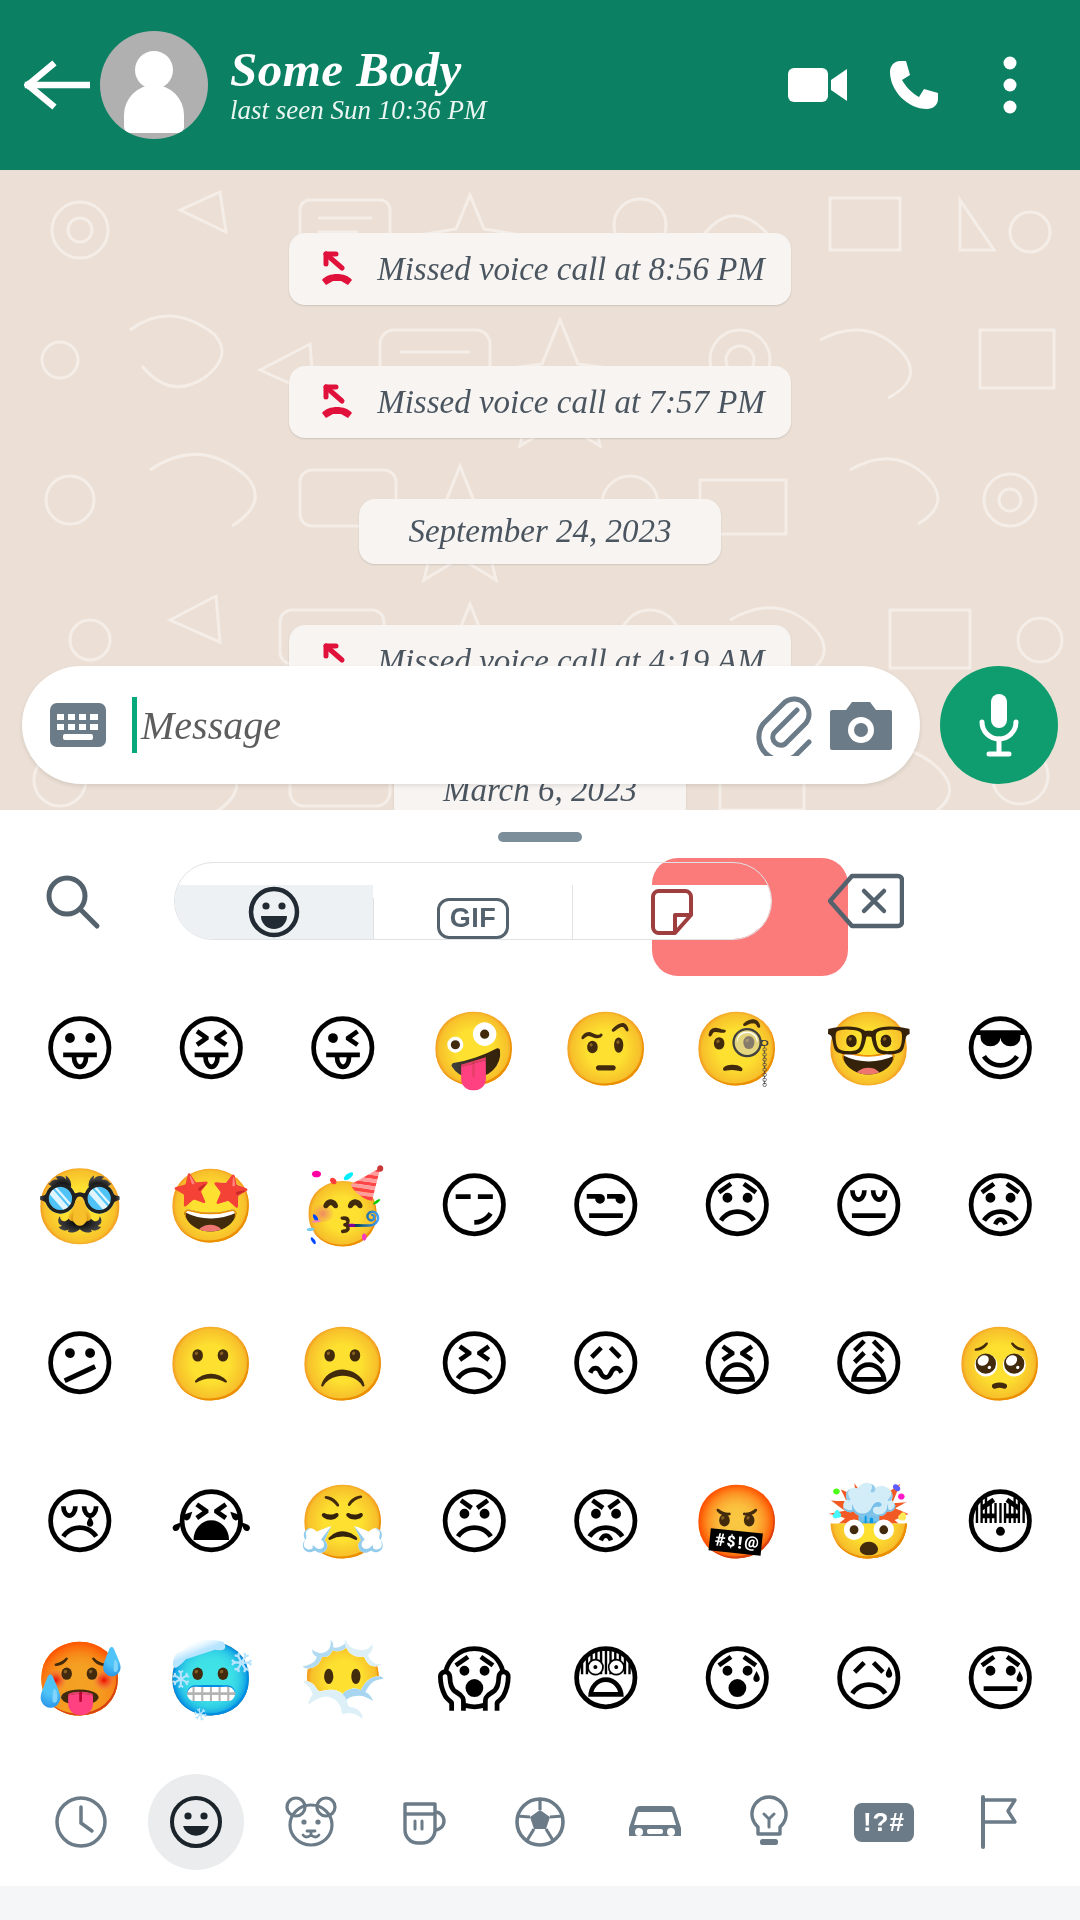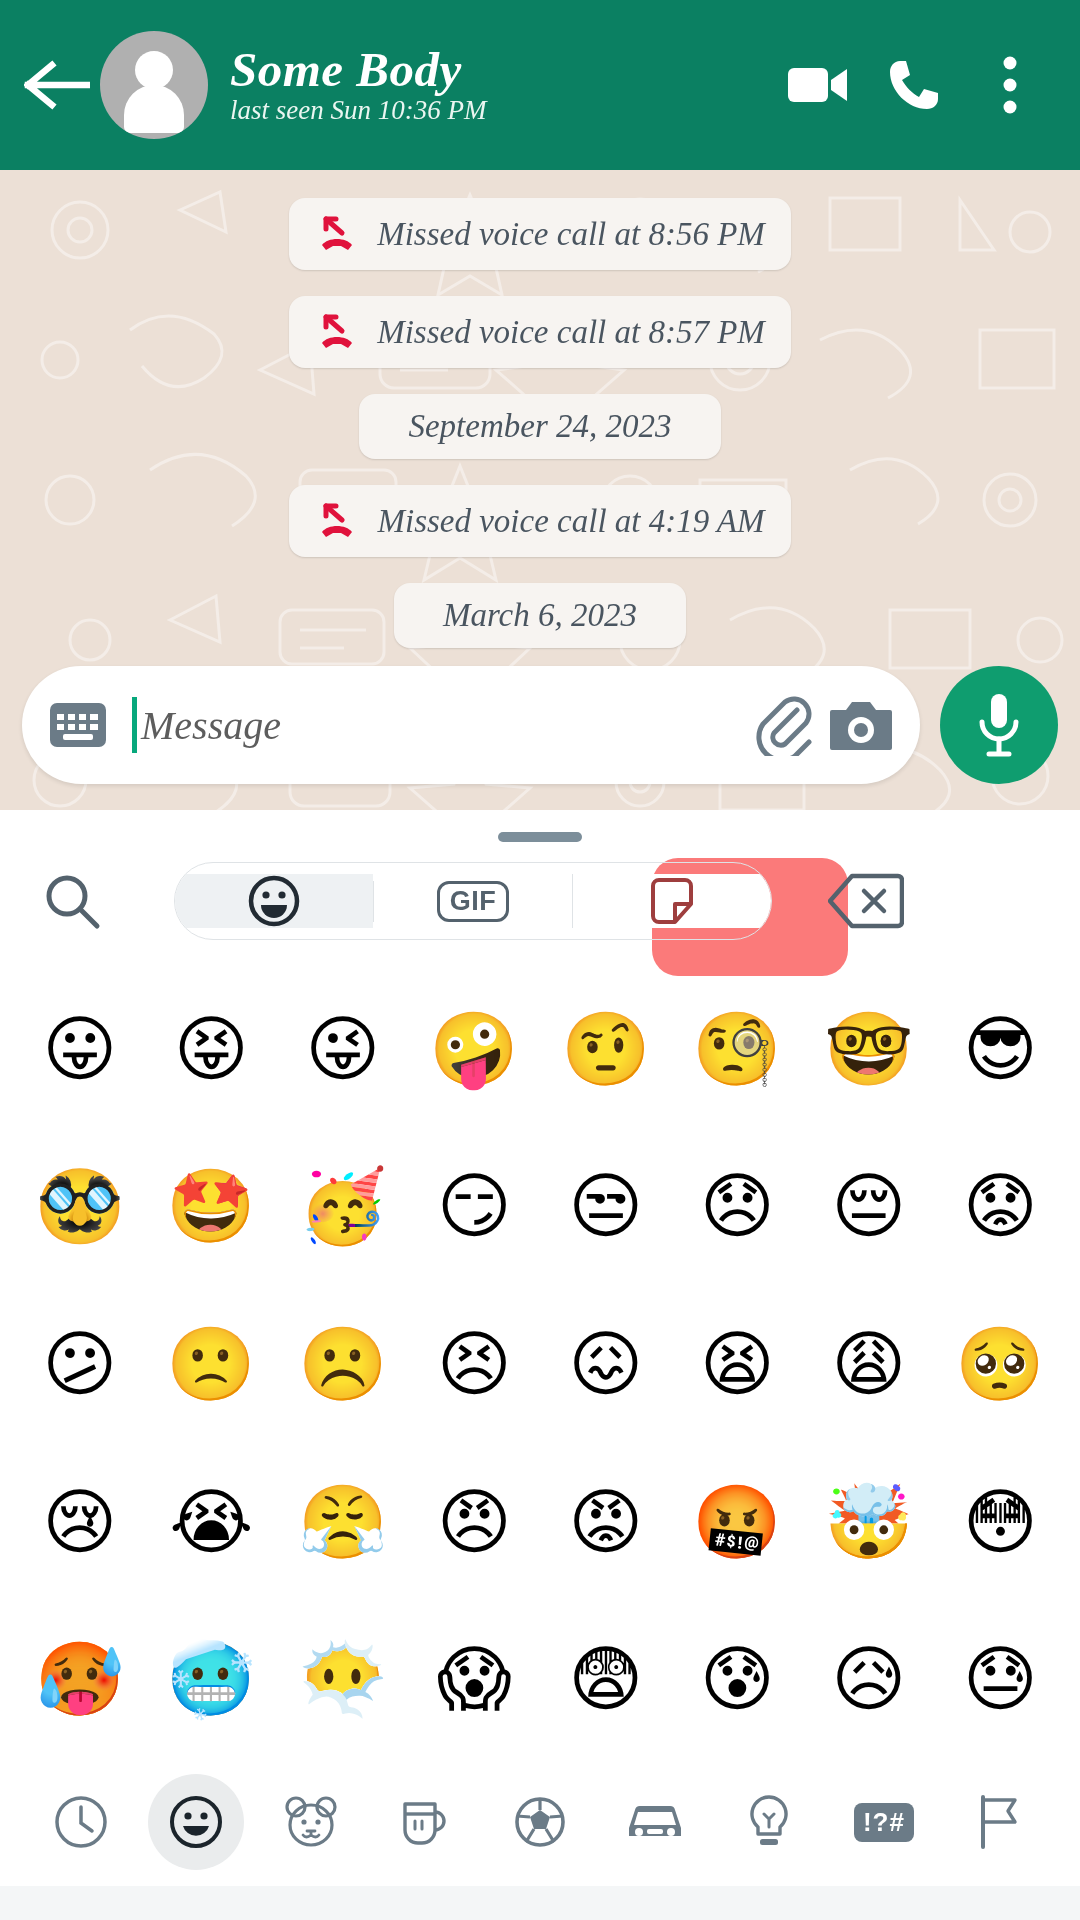--- a/index.html
+++ b/index.html
@@ -48,20 +48,21 @@
   }
   .doodle { position:absolute; inset:0; opacity:0.5; }
   .chat-inner { position:relative; z-index:2; display:flex; flex-direction:column; align-items:center; gap:26px; padding-top:16px;}
   .bubble {
     background:#f7f4f1;
     border-radius:16px;
     padding:14px 26px;
     display:flex; align-items:center; gap:18px;
     box-shadow:0 1px 2px rgba(0,0,0,0.13);
     max-width:86%;
+    margin-top:35px;
   }
   .bubble-text {
     font-size:33px; font-style:italic; color:#4a5560; white-space:nowrap; font-family:"Liberation Serif", serif;
   }
   .bubble.date { padding:14px 49px; }
   .missed-icon { width:44px; height:44px; flex:0 0 auto; }
 
   
   .inputbar-wrap {
     position:relative; z-index:3;
@@ -90,21 +91,21 @@
   .emoji-panel {
     flex:0 0 auto; background:#ffffff; display:flex; flex-direction:column;
     height:1110px;
   }
   .drag-handle { width:84px; height:10px; border-radius:6px; background:#7c8e9a; margin:22px auto 0 auto; }
   .tabrow {
     height:118px; display:flex; align-items:center; padding:0 42px; position:relative;
   }
   .search-wrap { width:132px; display:flex; align-items:center; justify-content:flex-start; }
   .segmented {
-    flex:1 1 auto; height:78px; display:flex; align-items:center;
+    flex:1 1 auto; height:78px; display:flex; align-items:flex-end;
     border:1px solid #dfe3e6; border-radius:40px; overflow:hidden; max-width:598px;
   }
   .seg {
     flex:1 1 0; display:flex; align-items:center; justify-content:center;
     background:#ffffff; position:relative;
   }
   .seg + .seg { border-left:1px solid #dfe3e6; }
   .seg.active { background:#eef1f3; }
   .gif-box {
     border:3px solid #54626d; border-radius:12px; padding:2px 10px;
@@ -258,21 +259,21 @@
         </svg>
         <span class="bubble-text">Missed voice call at 8:56 PM</span>
       </div>
 
       <div class="bubble">
         <svg class="missed-icon" viewBox="0 0 44 44">
           <path d="M7 33 C13 25 31 25 37 33 L33 38 L26 34 L18 34 L11 38 Z" fill="#e0123c"></path>
           <path d="M11 7 L27 21" stroke="#e0123c" stroke-width="5" fill="none" stroke-linecap="round"></path>
           <path d="M11 7 L21 7 M11 7 L11 17" stroke="#e0123c" stroke-width="5" fill="none" stroke-linecap="round"></path>
         </svg>
-        <span class="bubble-text">Missed voice call at 8:57 PM</span>
+        <span class="bubble-text">Missed voice call at 7:57 PM</span>
       </div>
 
       <div class="bubble date">
         <span class="bubble-text">September 24, 2023</span>
       </div>
 
       <div class="bubble">
         <svg class="missed-icon" viewBox="0 0 44 44">
           <path d="M7 33 C13 25 31 25 37 33 L33 38 L26 34 L18 34 L11 38 Z" fill="#e0123c"></path>
           <path d="M11 7 L27 21" stroke="#e0123c" stroke-width="5" fill="none" stroke-linecap="round"></path>

